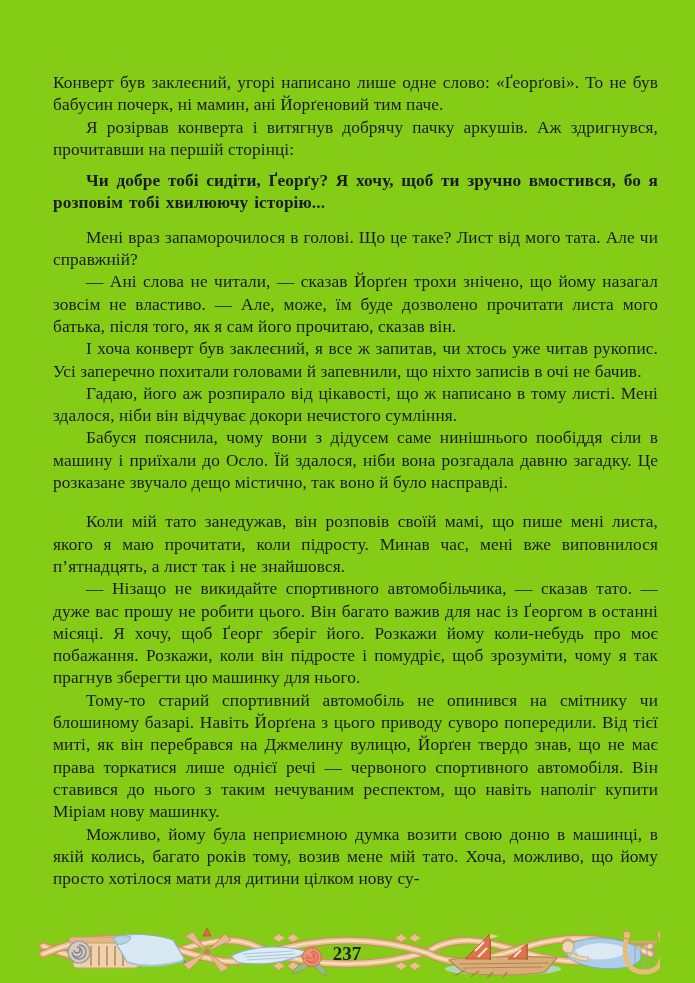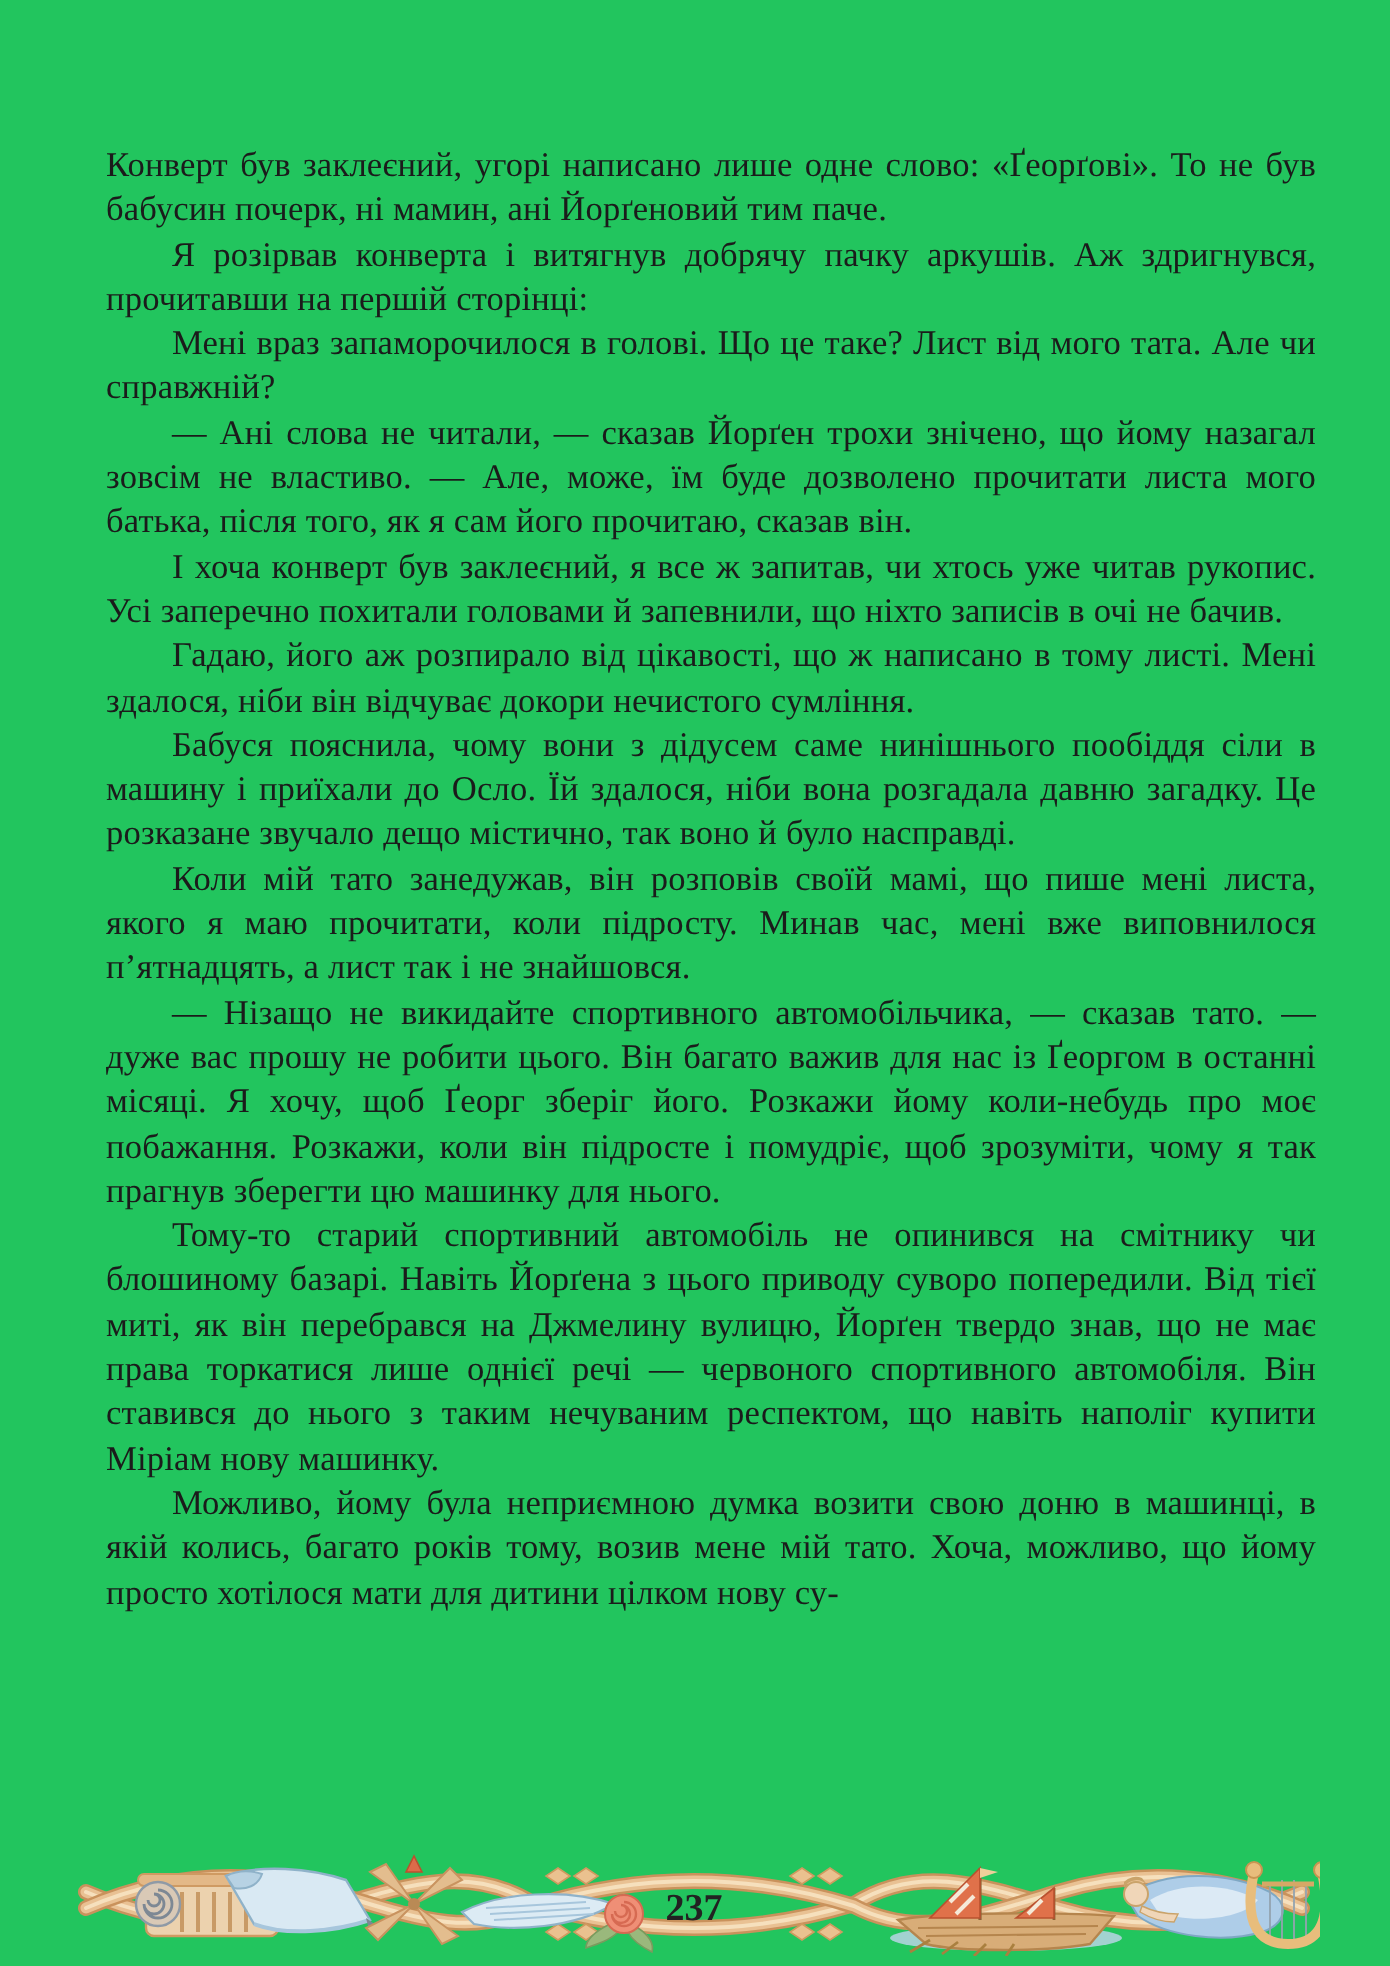--- a/index.html
+++ b/index.html
@@ -10,21 +10,21 @@
   body {
     width: 695px;
     height: 983px;
     position: relative;
     overflow: hidden;
     font-family: "Liberation Serif", "DejaVu Serif", serif;
   }
   .page {
     position: absolute;
     inset: 0;
-    background: #22c55e;
+    background: #84cc16;
   }
   .page-text {
     position: absolute;
     top: 72px;
     left: 53px;
     width: 605px;
     color: #1b1b1b;
     font-size: 17.3px;
     line-height: 22.3px;
     text-align: justify;
@@ -36,20 +36,21 @@
   }
   .page-text p.no-indent {
     text-indent: 0;
   }
   .page-text p.quote {
     font-weight: bold;
     margin: 9px 0 12px 0;
     word-spacing: 1.5px;
   }
   .page-text p.section-gap {
+    margin-top: 17px;
   }
   .footer-band {
     position: absolute;
     left: 35px;
     bottom: 5px;
     width: 625px;
     height: 52px;
   }
   .footer-band svg { display: block; }
   .page-number-text {
@@ -60,20 +61,21 @@
   }
 </style>
 </head>
 <body>
 
 <div class="page">
 
   <div class="page-text">
     <p class="no-indent">Конверт був заклеєний, угорі написано лише одне слово: «Ґеорґові». То не був бабусин почерк, ні мамин, ані Йорґеновий тим паче.</p>
     <p>Я розірвав конверта і витягнув добрячу пачку аркушів. Аж здригнувся, прочитавши на першій сторінці:</p>
+    <p class="quote">Чи добре тобі сидіти, Ґеорґу? Я хочу, щоб ти зручно вмостився, бо я розповім тобі хвилюючу історію...</p>
     <p>Мені враз запаморочилося в голові. Що це таке? Лист від мого тата. Але чи справжній?</p>
     <p>— Ані слова не читали, — сказав Йорґен трохи знічено, що йому назагал зовсім не властиво. — Але, може, їм буде дозволено прочитати листа мого батька, після того, як я сам його прочитаю, сказав він.</p>
     <p>І хоча конверт був заклеєний, я все ж запитав, чи хтось уже читав рукопис. Усі заперечно похитали головами й запевнили, що ніхто записів в очі не бачив.</p>
     <p>Гадаю, його аж розпирало від цікавості, що ж написано в тому листі. Мені здалося, ніби він відчуває докори нечистого сумління.</p>
     <p>Бабуся пояснила, чому вони з дідусем саме нинішнього пообіддя сіли в машину і приїхали до Осло. Їй здалося, ніби вона розгадала давню загадку. Це розказане звучало дещо містично, так воно й було насправді.</p>
     <p class="section-gap">Коли мій тато занедужав, він розповів своїй мамі, що пише мені листа, якого я маю прочитати, коли підросту. Минав час, мені вже виповнилося п’ятнадцять, а лист так і не знайшовся.</p>
     <p>— Нізащо не викидайте спортивного автомобільчика, — сказав тато. — дуже вас прошу не робити цього. Він багато важив для нас із Ґеоргом в останні місяці. Я хочу, щоб Ґеорг зберіг його. Розкажи йому коли-небудь про моє побажання. Розкажи, коли він підросте і помудріє, щоб зрозуміти, чому я так прагнув зберегти цю машинку для нього.</p>
     <p>Тому-то старий спортивний автомобіль не опинився на смітнику чи блошиному базарі. Навіть Йорґена з цього приводу суворо попередили. Від тієї миті, як він перебрався на Джмелину вулицю, Йорґен твердо знав, що не має права торкатися лише однієї речі — червоного спортивного автомобіля. Він ставився до нього з таким нечуваним респектом, що навіть наполіг купити Міріам нову машинку.</p>
     <p>Можливо, йому була неприємною думка возити свою доню в машинці, в якій колись, багато років тому, возив мене мій тато. Хоча, можливо, що йому просто хотілося мати для дитини цілком нову су-</p>
   </div>

